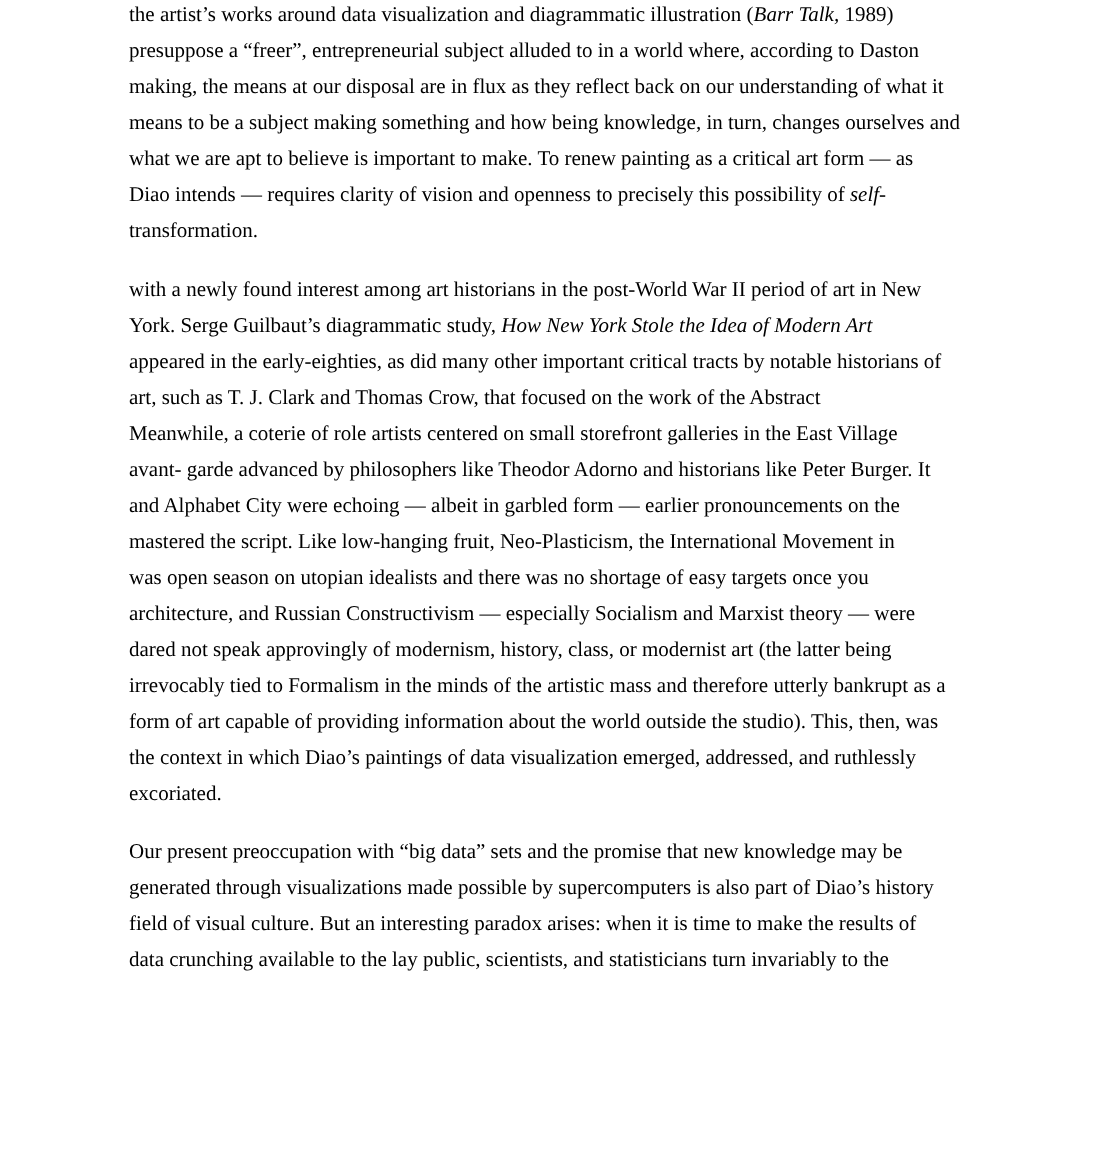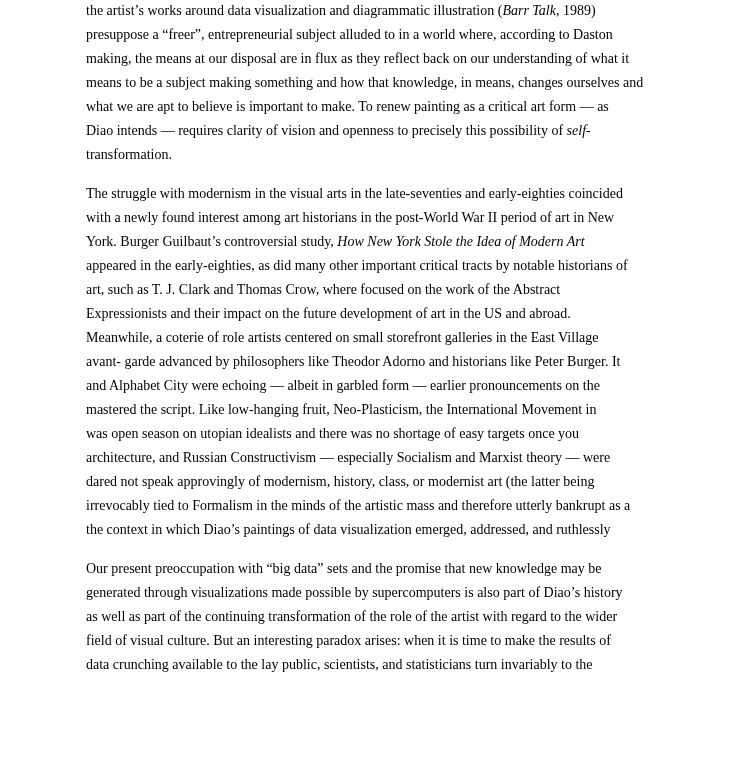--- a/index.html
+++ b/index.html
@@ -43,43 +43,42 @@
 </style>
 </head>
 <body>
 
 <main class="page">
   <div class="text-block" style="color: rgb(0, 0, 0);">
       <div class="paragraph">
         <div class="line"><span>the artist’s works around data visualization and diagrammatic illustration (</span><em>Barr Talk,</em><span> 1989)</span></div>
         <div class="line"><span>presuppose a “freer”, entrepreneurial subject alluded to in a world where, according to Daston</span></div>
         <div class="line"><span>making, the means at our disposal are in flux as they reflect back on our understanding of what it</span></div>
-        <div class="line"><span>means to be a subject making something and how that knowledge, in means, changes ourselves and</span></div>
+        <div class="line"><span>means to be a subject making something and how being knowledge, in turn, changes ourselves and</span></div>
         <div class="line"><span>what we are apt to believe is important to make. To renew painting as a critical art form — as</span></div>
         <div class="line"><span>Diao intends — requires clarity of vision and openness to precisely this possibility of </span><em>self-</em></div>
         <div class="line"><span>transformation.</span></div>
       </div>
       <div class="paragraph">
-        <div class="line"><span>The struggle with modernism in the visual arts in the late-seventies and early-eighties coincided</span></div>
         <div class="line"><span>with a newly found interest among art historians in the post-World War II period of art in New</span></div>
-        <div class="line"><span>York. Burger Guilbaut’s controversial study, </span><em>How New York Stole the Idea of Modern Art</em></div>
+        <div class="line"><span>York. Serge Guilbaut’s diagrammatic study, </span><em>How New York Stole the Idea of Modern Art</em></div>
         <div class="line"><span>appeared in the early-eighties, as did many other important critical tracts by notable historians of</span></div>
-        <div class="line"><span>art, such as T. J. Clark and Thomas Crow, where focused on the work of the Abstract</span></div>
-        <div class="line"><span>Expressionists and their impact on the future development of art in the US and abroad.</span></div>
+        <div class="line"><span>art, such as T. J. Clark and Thomas Crow, that focused on the work of the Abstract</span></div>
         <div class="line"><span>Meanwhile, a coterie of role artists centered on small storefront galleries in the East Village</span></div>
         <div class="line"><span>avant- garde advanced by philosophers like Theodor Adorno and historians like Peter Burger. It</span></div>
         <div class="line"><span>and Alphabet City were echoing — albeit in garbled form — earlier pronouncements on the</span></div>
         <div class="line"><span>mastered the script. Like low-hanging fruit, Neo-Plasticism, the International Movement in</span></div>
         <div class="line"><span>was open season on utopian idealists and there was no shortage of easy targets once you</span></div>
         <div class="line"><span>architecture, and Russian Constructivism — especially Socialism and Marxist theory — were</span></div>
         <div class="line"><span>dared not speak approvingly of modernism, history, class, or modernist art (the latter being</span></div>
         <div class="line"><span>irrevocably tied to Formalism in the minds of the artistic mass and therefore utterly bankrupt as a</span></div>
+        <div class="line"><span>form of art capable of providing information about the world outside the studio). This, then, was</span></div>
         <div class="line"><span>the context in which Diao’s paintings of data visualization emerged, addressed, and ruthlessly</span></div>
+        <div class="line"><span>excoriated.</span></div>
       </div>
       <div class="paragraph">
         <div class="line"><span>Our present preoccupation with “big data” sets and the promise that new knowledge may be</span></div>
         <div class="line"><span>generated through visualizations made possible by supercomputers is also part of Diao’s history</span></div>
-        <div class="line"><span>as well as part of the continuing transformation of the role of the artist with regard to the wider</span></div>
         <div class="line"><span>field of visual culture. But an interesting paradox arises: when it is time to make the results of</span></div>
         <div class="line"><span>data crunching available to the lay public, scientists, and statisticians turn invariably to the</span></div>
       </div>
     </div>
 </main>
 
 </body></html>

